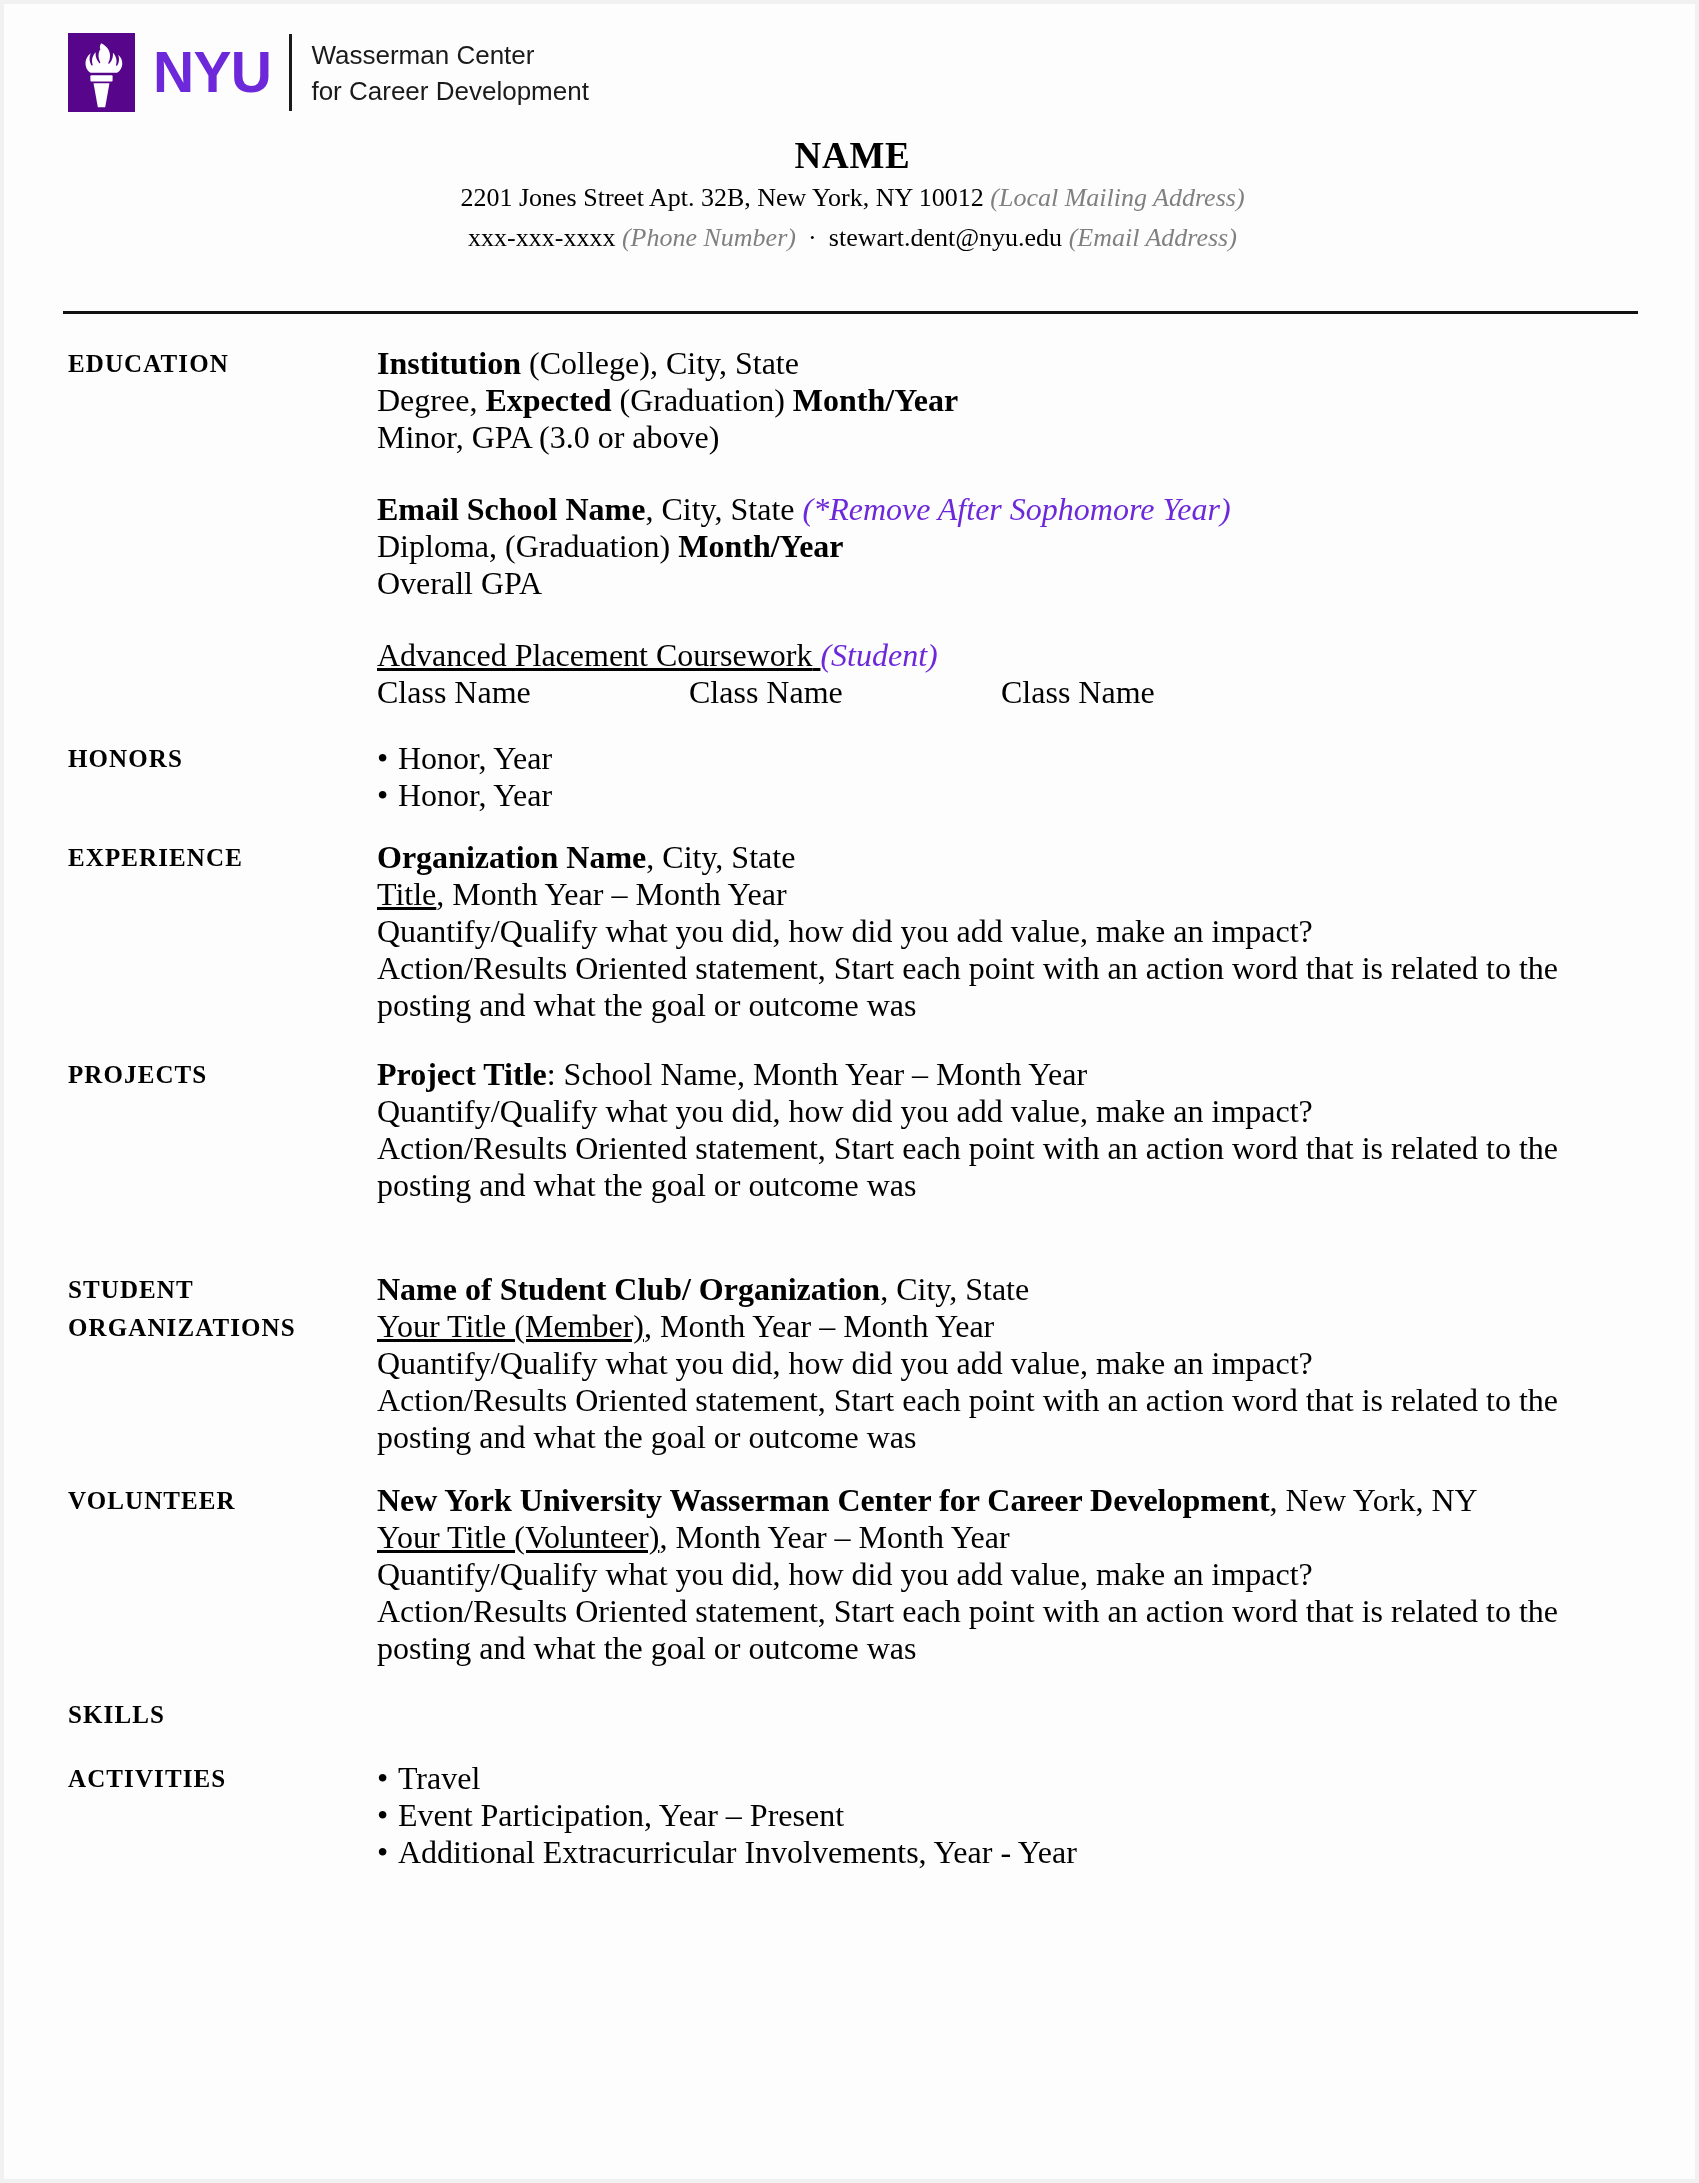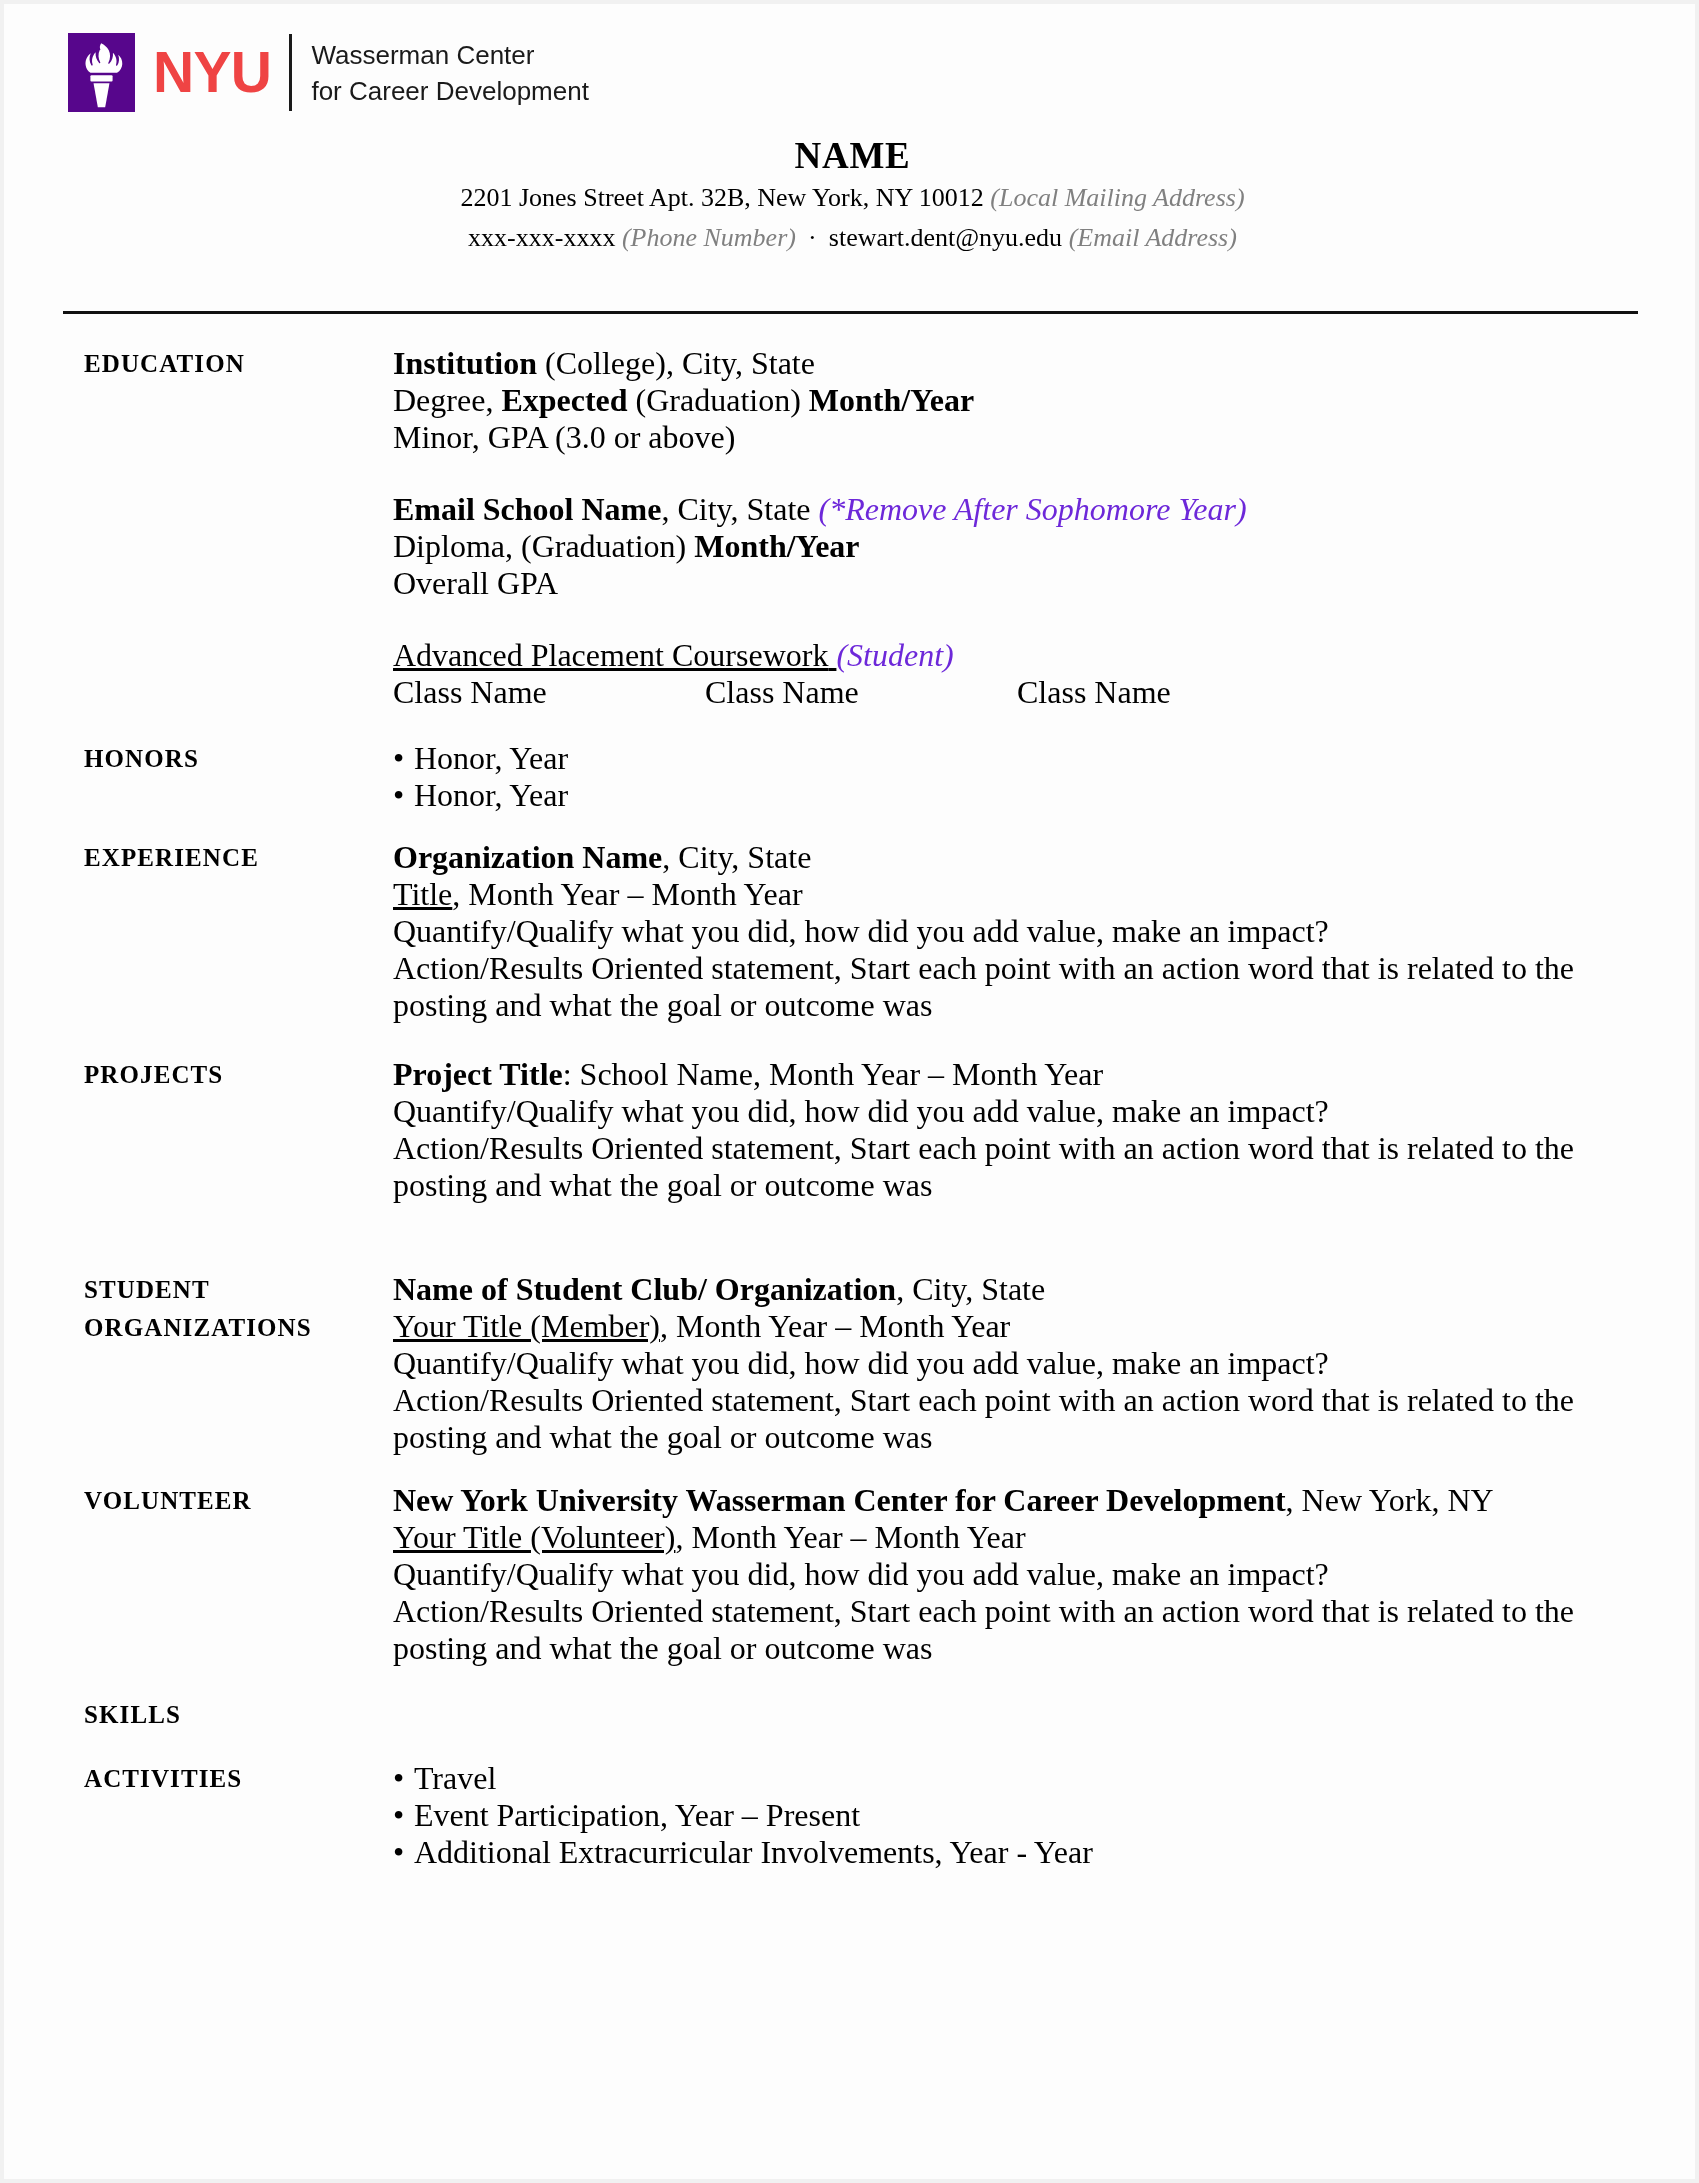--- a/index.html
+++ b/index.html
@@ -35,21 +35,21 @@
     position: relative;
     flex: 0 0 auto;
   }
   .logo-mark svg { display: block; width: 100%; height: 100%; }
   .logo-nyu {
     font-family: "Liberation Sans", "DejaVu Sans", sans-serif;
     font-weight: 700;
     font-size: 57px;
     line-height: 79px;
     letter-spacing: -0.7px;
-    color: #ef4444;
+    color: #6d28d9;
     padding-left: 18px;
     padding-right: 18px;
     flex: 0 0 auto;
   }
   .logo-rule {
     width: 2.8px;
     background: #1a1a1a;
     margin: 1.4px 0 1.4px 0;
     flex: 0 0 auto;
   }
@@ -94,21 +94,20 @@
     height: 2.8px;
     background: #111111;
   }
 
   
   .body {
     position: absolute;
     left: 64px;
     top: 341px;
     right: 50px;
-    margin-left: 16px;
   }
   .section {
     display: flex;
     align-items: flex-start;
   }
   .sec-label {
     width: 309px;
     flex: 0 0 309px;
     font-size: 25px;
     font-weight: 700;

